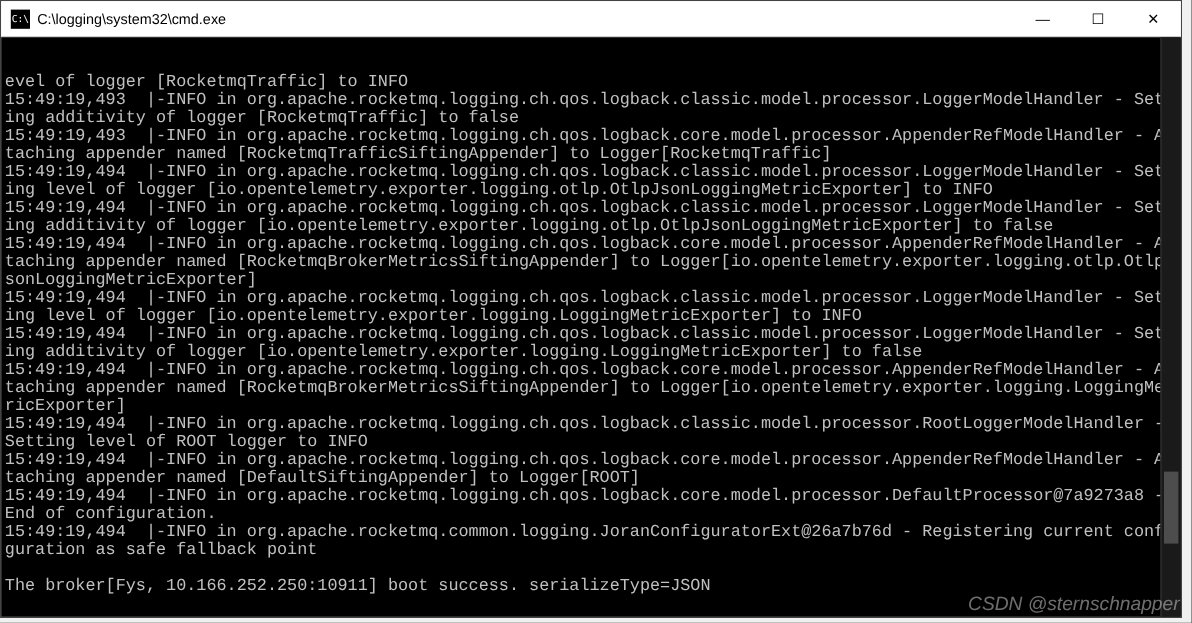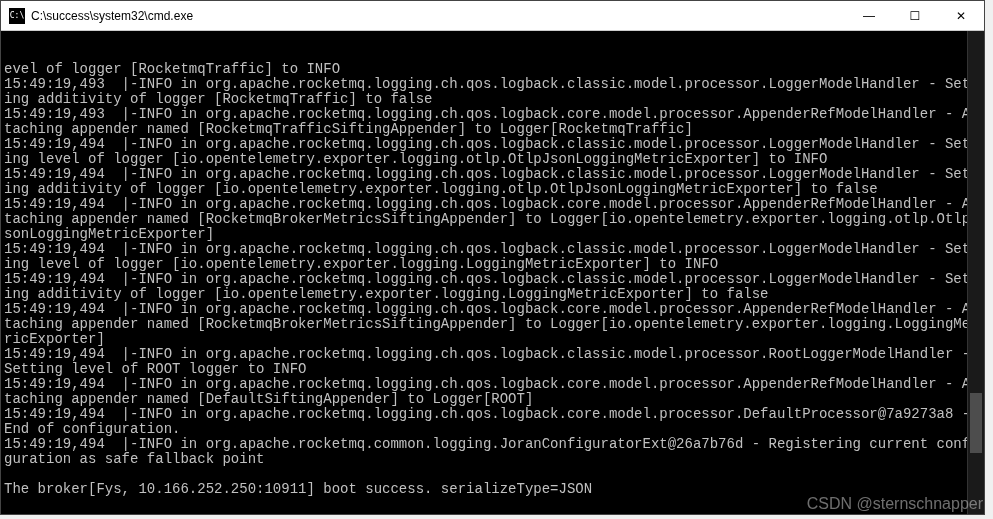--- a/index.html
+++ b/index.html
@@ -89,29 +89,30 @@
   background: #4d4d4d;
 }
 .watermark {
   position: absolute;
   right: 10px;
   bottom: 6px;
   color: rgba(200,200,200,0.55);
   font-size: 16px;
   font-family: Arial, sans-serif;
   pointer-events: none;
+  font-style: italic;
 }
 </style>
 </head>
 <body>
 
 <div class="window">
   <div class="titlebar">
     <div class="titlebar-icon">C:\</div>
-    <div class="titlebar-title">C:\success\system32\cmd.exe</div>
+    <div class="titlebar-title">C:\logging\system32\cmd.exe</div>
     <div class="titlebar-btns">
       <div class="titlebar-btn">—</div>
       <div class="titlebar-btn">☐</div>
       <div class="titlebar-btn close">✕</div>
     </div>
   </div>
   <div class="console">
     <div id="log-container"><span class="line">evel of logger [RocketmqTraffic] to INFO</span><span class="line">15:49:19,493  |-INFO in org.apache.rocketmq.logging.ch.qos.logback.classic.model.processor.LoggerModelHandler - Setting additivity of logger [RocketmqTraffic] to false</span><span class="line">15:49:19,493  |-INFO in org.apache.rocketmq.logging.ch.qos.logback.core.model.processor.AppenderRefModelHandler - Attaching appender named [RocketmqTrafficSiftingAppender] to Logger[RocketmqTraffic]</span><span class="line">15:49:19,494  |-INFO in org.apache.rocketmq.logging.ch.qos.logback.classic.model.processor.LoggerModelHandler - Setting level of logger [io.opentelemetry.exporter.logging.otlp.OtlpJsonLoggingMetricExporter] to INFO</span><span class="line">15:49:19,494  |-INFO in org.apache.rocketmq.logging.ch.qos.logback.classic.model.processor.LoggerModelHandler - Setting additivity of logger [io.opentelemetry.exporter.logging.otlp.OtlpJsonLoggingMetricExporter] to false</span><span class="line">15:49:19,494  |-INFO in org.apache.rocketmq.logging.ch.qos.logback.core.model.processor.AppenderRefModelHandler - Attaching appender named [RocketmqBrokerMetricsSiftingAppender] to Logger[io.opentelemetry.exporter.logging.otlp.OtlpJsonLoggingMetricExporter]</span><span class="line">15:49:19,494  |-INFO in org.apache.rocketmq.logging.ch.qos.logback.classic.model.processor.LoggerModelHandler - Setting level of logger [io.opentelemetry.exporter.logging.LoggingMetricExporter] to INFO</span><span class="line">15:49:19,494  |-INFO in org.apache.rocketmq.logging.ch.qos.logback.classic.model.processor.LoggerModelHandler - Setting additivity of logger [io.opentelemetry.exporter.logging.LoggingMetricExporter] to false</span><span class="line">15:49:19,494  |-INFO in org.apache.rocketmq.logging.ch.qos.logback.core.model.processor.AppenderRefModelHandler - Attaching appender named [RocketmqBrokerMetricsSiftingAppender] to Logger[io.opentelemetry.exporter.logging.LoggingMetricExporter]</span><span class="line">15:49:19,494  |-INFO in org.apache.rocketmq.logging.ch.qos.logback.classic.model.processor.RootLoggerModelHandler - Setting level of ROOT logger to INFO</span><span class="line">15:49:19,494  |-INFO in org.apache.rocketmq.logging.ch.qos.logback.core.model.processor.AppenderRefModelHandler - Attaching appender named [DefaultSiftingAppender] to Logger[ROOT]</span><span class="line">15:49:19,494  |-INFO in org.apache.rocketmq.logging.ch.qos.logback.core.model.processor.DefaultProcessor@7a9273a8 - End of configuration.</span><span class="line">15:49:19,494  |-INFO in org.apache.rocketmq.common.logging.JoranConfiguratorExt@26a7b76d - Registering current configuration as safe fallback point</span><span class="line">&nbsp;</span><span class="line">The broker[Fys, 10.166.252.250:10911] boot success. serializeType=JSON</span></div>
     <div class="scrollbar">
       <div class="scrollbar-thumb"></div>

